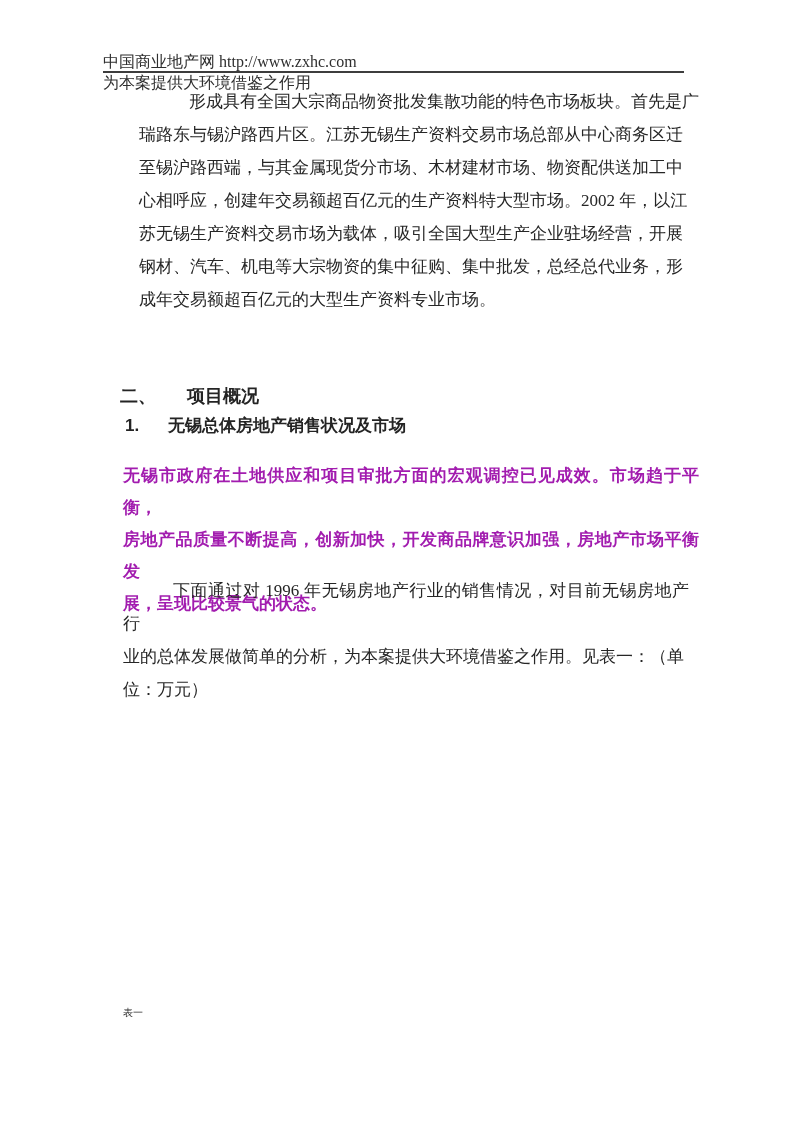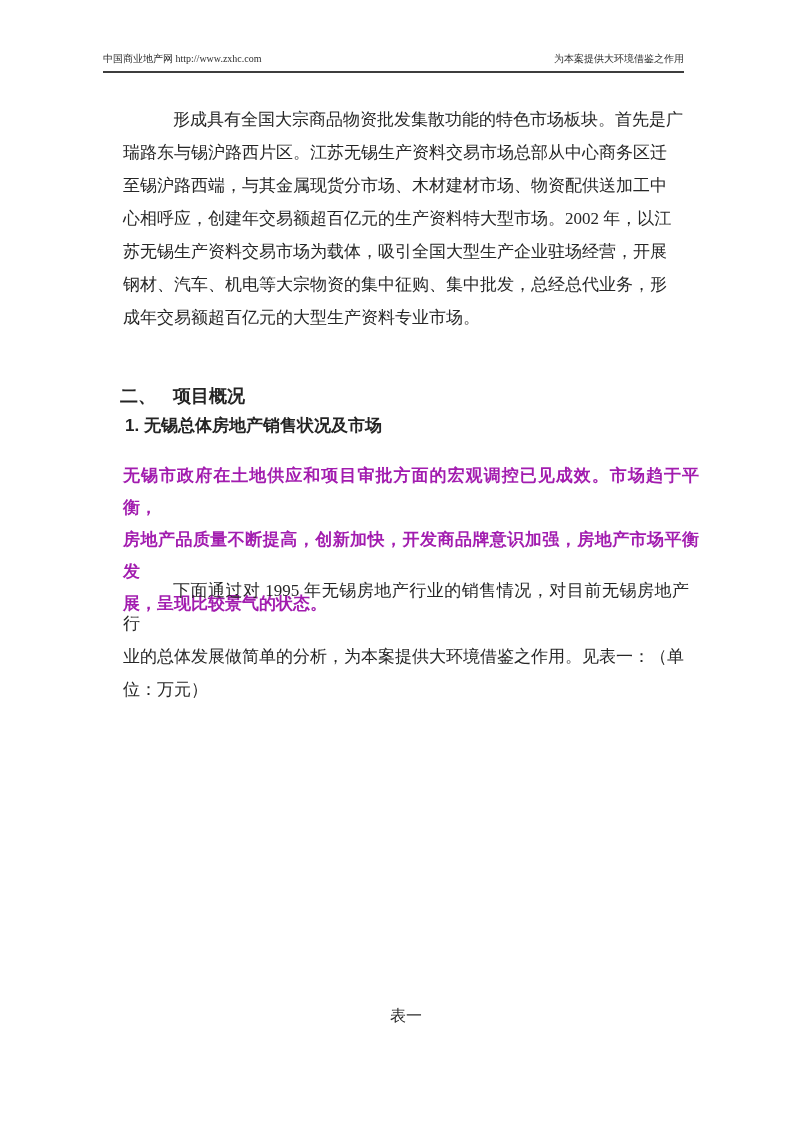--- a/index.html
+++ b/index.html
@@ -17,88 +17,89 @@
     color: #272727;
   }
   .header {
     position: absolute;
     left: 103px;
     top: 52px;
     width: 581px;
     display: flex;
     justify-content: space-between;
     align-items: baseline;
-    font-size: 10px;
+    font-size: 16px;
     color: #2e2e2e;
+    flex-direction: column;
   }
   .hrule {
     position: absolute;
     left: 103px;
     top: 71px;
     width: 581px;
     height: 0;
     border-top: 2px solid #3d3d3d;
   }
   .para {
     position: absolute;
     left: 123px;
     width: 566px;
     font-size: 17px;
     line-height: 33px;
     white-space: pre-line;
     text-align: justify;
     color: #262626;
   }
   .p1 {
-    top: 103px;
+    top: 85px;
     text-indent: 50px;
+    margin-left: 16px;
   }
   .heading {
     position: absolute;
     left: 120px;
     top: 384px;
     font-size: 18px;
     font-weight: bold;
     font-family: "Liberation Sans", "DejaVu Sans", sans-serif;
     color: #242424;
   }
   .heading .ht {
-    margin-left: 12px;
+    margin-left: 26px;
   }
   .subheading {
     position: absolute;
     left: 125px;
     top: 414px;
     font-size: 17px;
     font-weight: bold;
     font-family: "Liberation Sans", "DejaVu Sans", sans-serif;
     color: #242424;
   }
   .subheading .st {
-    margin-left: 0;
+    margin-left: 24px;
   }
   .p2 {
     top: 460px;
     width: 576px;
     line-height: 32px;
     font-family: "Liberation Sans", "DejaVu Sans", sans-serif;
     font-weight: 600;
     color: #a21caf;
   }
   .p3 {
     top: 574px;
     text-indent: 50px;
   }
   .caption {
     position: absolute;
     left: 123px;
     top: 1006px;
     width: 566px;
-    text-align: center;
-    font-size: 16px;
+    font-size: 10px;
     color: #2a2a2a;
   }
 </style>
 </head>
 <body>
 
 <div class="page">
 
   <div class="header">
     <span class="h-left">中国商业地产网  http://www.zxhc.com</span>
@@ -122,19 +123,19 @@
 
   <div class="subheading">
     <span>1.</span>
     <span class="st">无锡总体房地产销售状况及市场</span>
   </div>
 
   <div class="para p2">无锡市政府在土地供应和项目审批方面的宏观调控已见成效。市场趋于平衡，
 房地产品质量不断提高，创新加快，开发商品牌意识加强，房地产市场平衡发
 展，呈现比较景气的状态。</div>
 
-  <div class="para p3">下面通过对 1995 年无锡房地产行业的销售情况，对目前无锡房地产行
+  <div class="para p3">下面通过对 1996 年无锡房地产行业的销售情况，对目前无锡房地产行
 业的总体发展做简单的分析，为本案提供大环境借鉴之作用。见表一：（单
 位：万元）</div>
 
   <div class="caption">表一</div>
 
 </div>
 
 </body></html>

